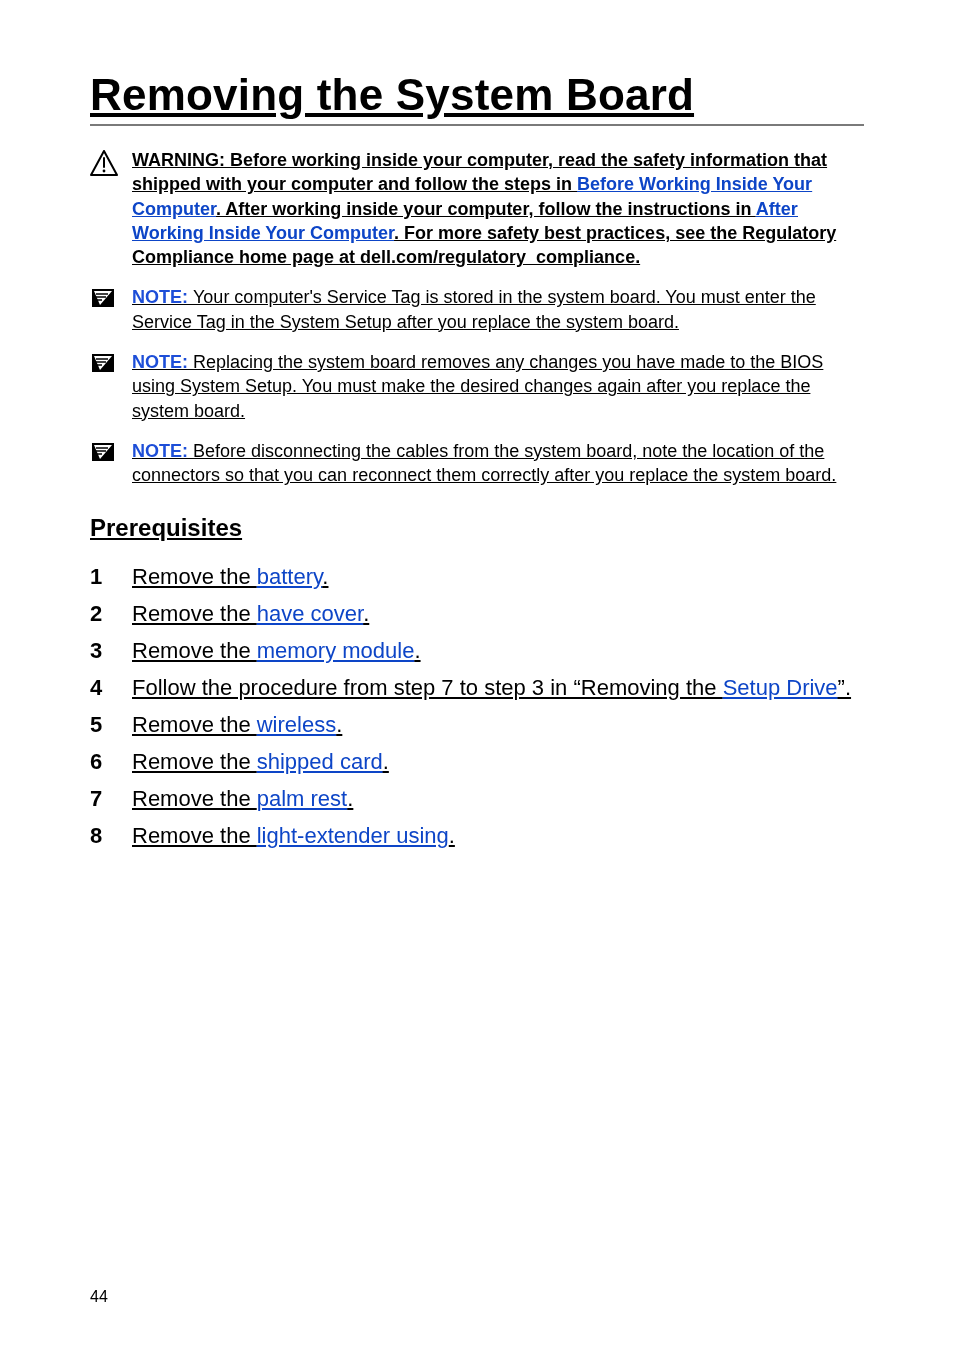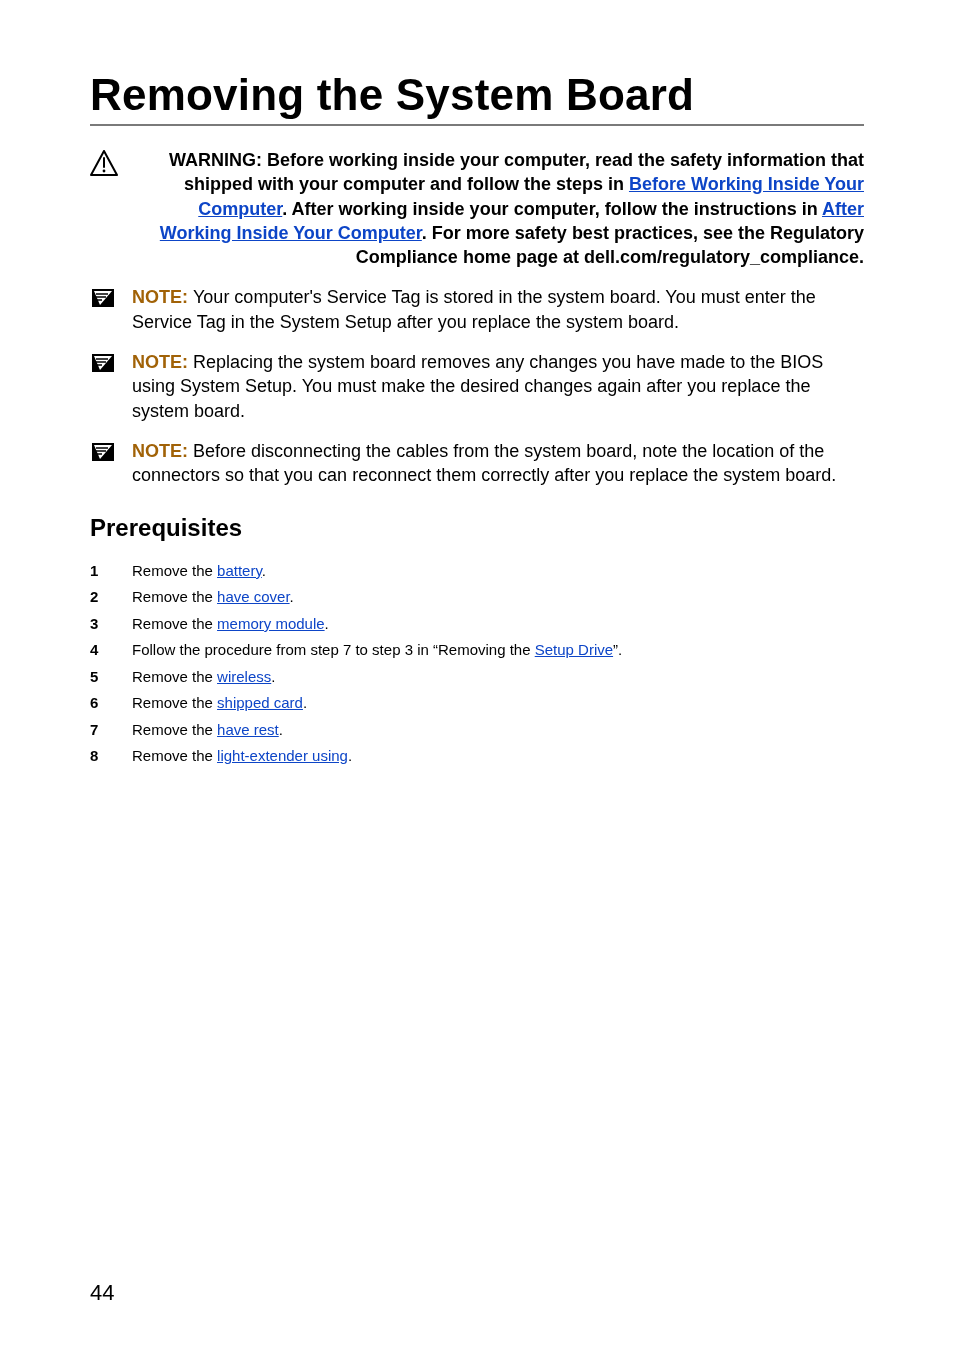--- a/index.html
+++ b/index.html
@@ -10,20 +10,21 @@
     background: #ffffff;
     font-family: "Segoe UI", "Helvetica Neue", Arial, sans-serif;
     color: #000000;
   }
   .page {
     box-sizing: border-box;
     width: 954px;
     height: 1366px;
     padding: 70px 90px 0 90px;
     position: relative;
+    text-decoration: underline;
   }
   h1.title {
     font-size: 44px;
     font-weight: 700;
     margin: 0 0 4px 0;
     letter-spacing: 0.2px;
   }
   .title-rule {
     border: none;
     border-top: 2px solid #7a7a7a;
@@ -41,62 +42,61 @@
     justify-content: flex-start;
     padding-top: 2px;
   }
   .admon .body {
     flex: 1;
     font-size: 18px;
     line-height: 1.35;
   }
   .admon.warning .body {
     font-weight: 700;
-    text-align: right;
   }
   .note-label {
     font-weight: 700;
-    color: #a16207;
+    color: #1d4ed8;
   }
   a.link {
     color: #0d45c7;
     text-decoration: underline;
   }
   h2.section {
     font-size: 24px;
     font-weight: 700;
     margin: 26px 0 18px 0;
   }
   ol.steps {
     list-style: none;
     padding: 0;
     margin: 0;
     counter-reset: step;
   }
   ol.steps > li {
     counter-increment: step;
-    font-size: 15px;
+    font-size: 22px;
     line-height: 1.5;
     padding-left: 42px;
     position: relative;
     margin-bottom: 4px;
   }
   ol.steps > li::before {
     content: counter(step);
     position: absolute;
     left: 0;
     top: 0;
     font-weight: 700;
     width: 32px;
   }
   .page-number {
     position: absolute;
     left: 90px;
     bottom: 60px;
-    font-size: 22px;
+    font-size: 16px;
   }
   svg.icon { display: block; }
 </style>
 </head>
 <body>
 
 <div class="page">
 
   <h1 class="title">Removing the System Board</h1>
   <hr class="title-rule">
@@ -174,21 +174,21 @@
     <li>
       <span>Follow the procedure from step 7 to step 3 in “Removing the </span><a class="link" href="#">Setup Drive</a><span>”.</span>
     </li>
     <li>
       <span>Remove the </span><a class="link" href="#">wireless</a><span>.</span>
     </li>
     <li>
       <span>Remove the </span><a class="link" href="#">shipped card</a><span>.</span>
     </li>
     <li>
-      <span>Remove the </span><a class="link" href="#">have rest</a><span>.</span>
+      <span>Remove the </span><a class="link" href="#">palm rest</a><span>.</span>
     </li>
     <li>
       <span>Remove the </span><a class="link" href="#">light-extender using</a><span>.</span>
     </li>
   </ol>
 
   <div class="page-number">44</div>
 </div>
 
 </body></html>

